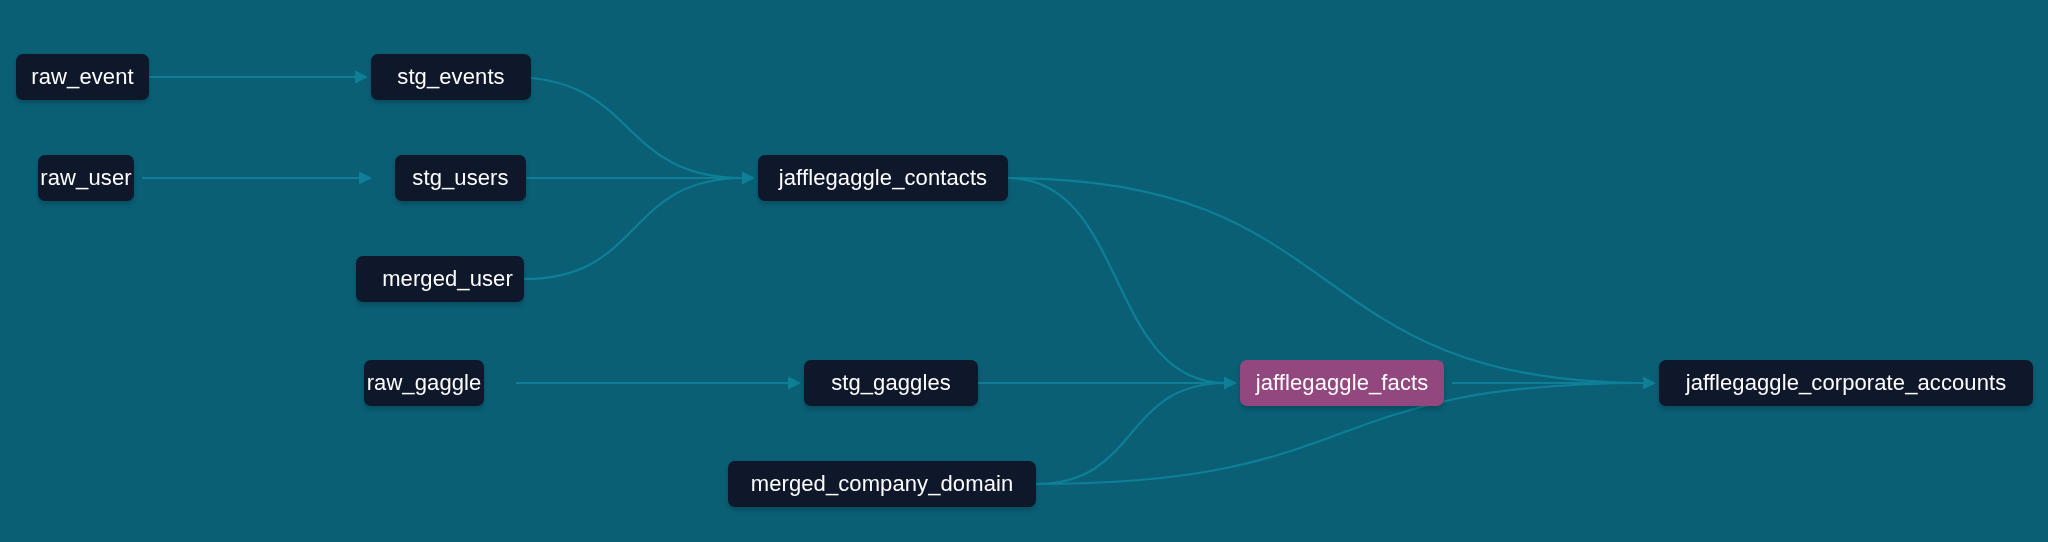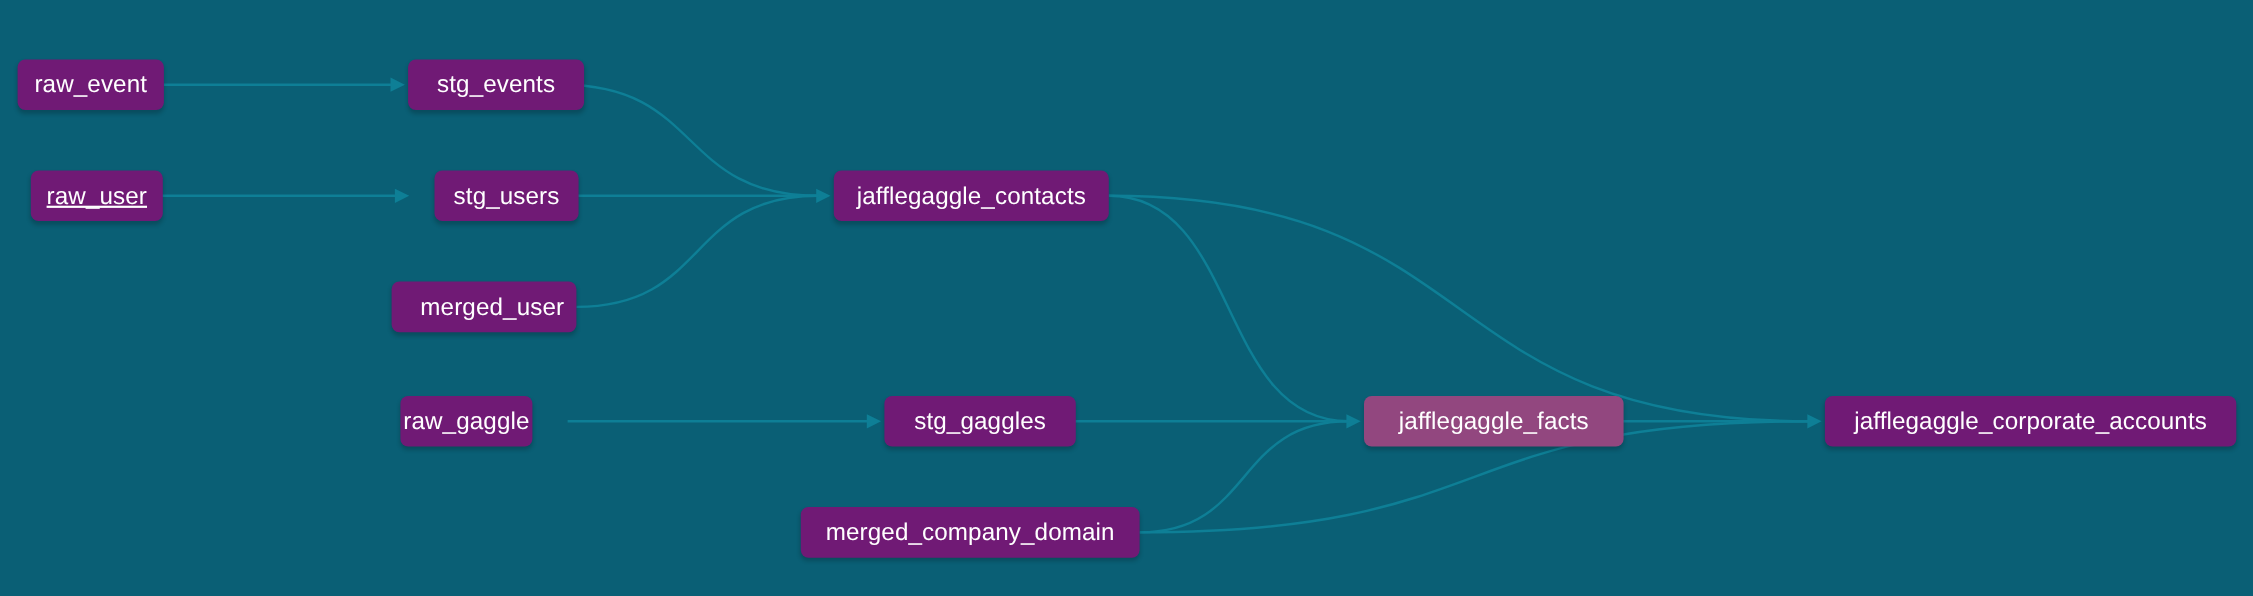--- a/index.html
+++ b/index.html
@@ -45,21 +45,21 @@
   }
   .dag-node {
     position: absolute;
     display: flex;
     align-items: center;
     justify-content: center;
     box-sizing: border-box;
     height: 46px;
     padding: 0 17px;
     border-radius: 7px;
-    background: #701a75;
+    background: #0f172a;
     color: #ffffff;
     font-size: 22px;
     line-height: 1;
     letter-spacing: 0.1px;
     white-space: nowrap;
     box-shadow: 0 3px 4px rgba(0, 0, 0, 0.20);
     cursor: pointer;
     user-select: none;
   }
   .dag-node.is-highlighted {
@@ -92,21 +92,21 @@
       <path class="edge-path" d="M 1008 178 C 1358.35 178, 1294.65 383, 1645 383"></path>
       <path class="edge-path" d="M 1452 383 C 1558.15 383, 1538.85 383, 1645 383"></path>
       <path class="edge-arrow" d="M 1656 383 L 1643 376.5 L 1643 389.5 Z"></path>
       <path class="edge-path" d="M 1036 484 C 1370.95 484, 1310.05 383, 1645 383"></path>
     </svg>
 
   <div id="node-layer">
       <div class="dag-node" style="left: 16px; top: 54px; width: 133px;">
         <span class="dag-node-label">raw_event</span>
       </div>
-      <div class="dag-node" style="left: 28px; top: 155px; width: 120px; text-decoration: underline;">
+      <div class="dag-node" style="left: 38px; top: 155px; width: 96px;">
         <span class="dag-node-label">raw_user</span>
       </div>
       <div class="dag-node" style="left: 371px; top: 54px; width: 160px;">
         <span class="dag-node-label">stg_events</span>
       </div>
       <div class="dag-node" style="left: 395px; top: 155px; width: 131px;">
         <span class="dag-node-label">stg_users</span>
       </div>
       <div class="dag-node" style="left: 356px; top: 256px; width: 168px; padding-left: 32px;">
         <span class="dag-node-label">merged_user</span>
@@ -116,21 +116,21 @@
       </div>
       <div class="dag-node" style="left: 804px; top: 360px; width: 174px;">
         <span class="dag-node-label">stg_gaggles</span>
       </div>
       <div class="dag-node" style="left: 728px; top: 461px; width: 308px;">
         <span class="dag-node-label">merged_company_domain</span>
       </div>
       <div class="dag-node" style="left: 758px; top: 155px; width: 250px;">
         <span class="dag-node-label">jafflegaggle_contacts</span>
       </div>
-      <div class="dag-node is-highlighted" style="left: 1240px; top: 360px; width: 236px;">
+      <div class="dag-node is-highlighted" style="left: 1240px; top: 360px; width: 204px;">
         <span class="dag-node-label">jafflegaggle_facts</span>
       </div>
       <div class="dag-node" style="left: 1659px; top: 360px; width: 374px;">
         <span class="dag-node-label">jafflegaggle_corporate_accounts</span>
       </div>
     </div>
 
 </div>
 
 </body></html>

